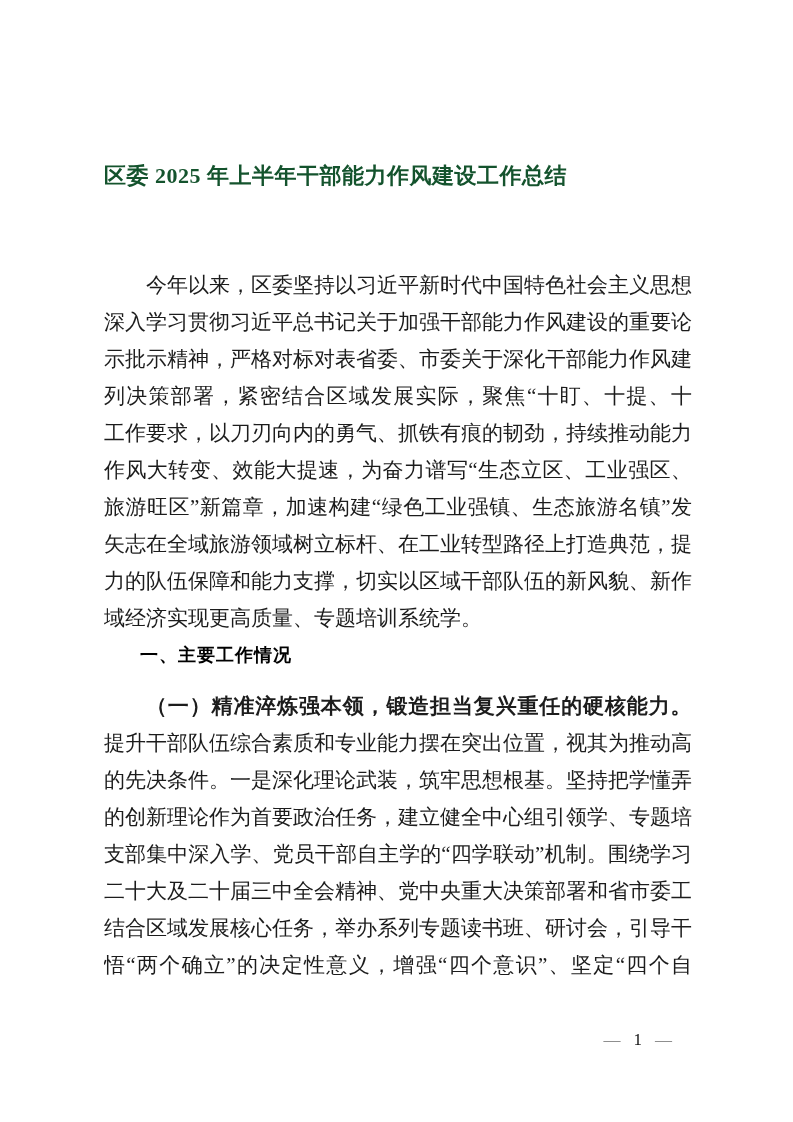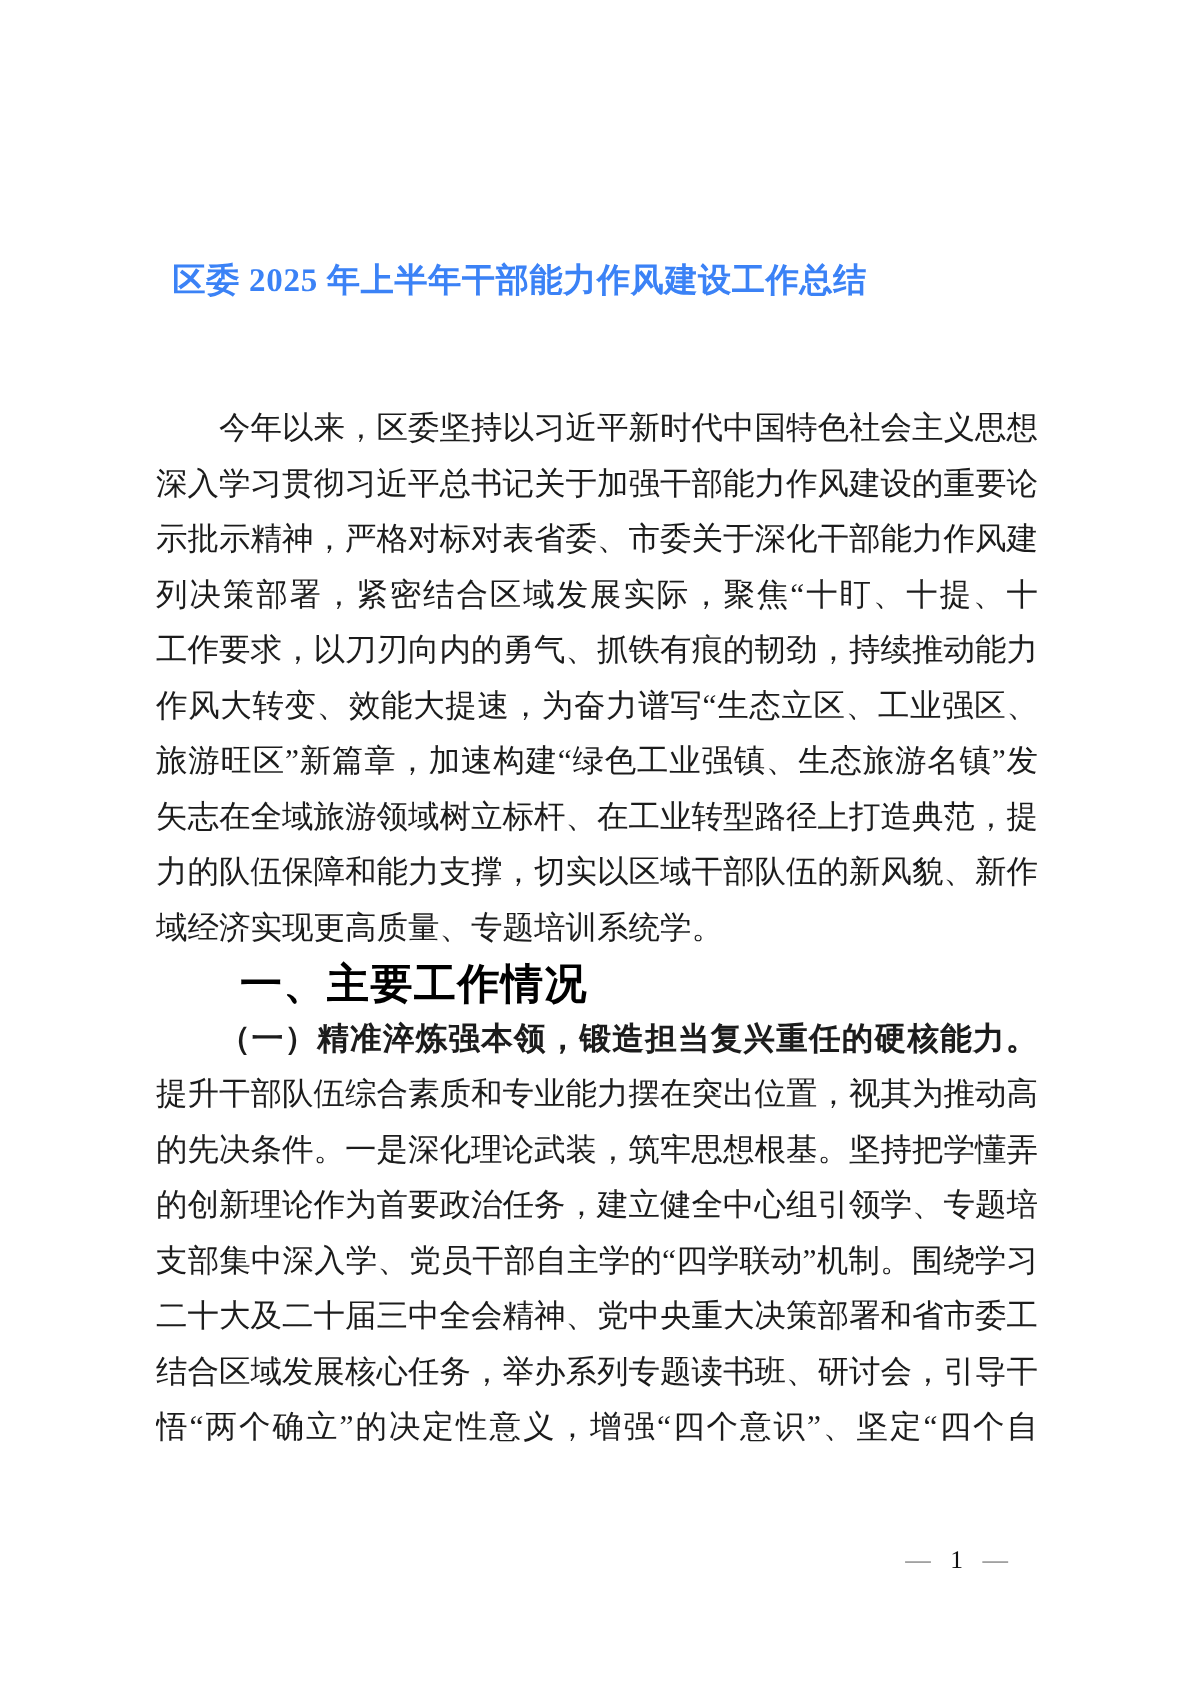--- a/index.html
+++ b/index.html
@@ -14,25 +14,25 @@
     background: #ffffff;
     overflow: hidden;
     font-family: "Liberation Serif", "DejaVu Serif", serif;
     color: #1c1c1c;
   }
   .doc-title {
     position: absolute;
     left: 104px;
     top: 160px;
     width: 588px;
-    margin: 11px;
+    margin: 0;
     font-size: 22px;
     line-height: 32px;
     font-weight: 700;
-    color: #3b82f6;
+    color: #14532d;
     letter-spacing: 0.5px;
     white-space: nowrap;
   }
   .content {
     position: absolute;
     left: 104px;
     top: 267px;
     width: 588px;
   }
   .para { margin: 0; }
@@ -47,28 +47,28 @@
   }
   .para1 .line:first-child { text-indent: 2em; }
   .para1 .line:last-child {
     text-align-last: left;
     -moz-text-align-last: left;
   }
   .section-heading {
     margin: 0;
     height: 37px;
     line-height: 37px;
-    font-size: 28px;
+    font-size: 18px;
     font-weight: 700;
     color: #000000;
     text-indent: 2em;
-    font-family: Liberation Sans, sans-serif;
+    font-family: Liberation Serif, serif;
     letter-spacing: 1px;
   }
-  .para2-lead { text-indent: 2em; }
+  .para2-lead { text-indent: 2em; margin-top: 14px; }
   .bold-lead { font-weight: 700; letter-spacing: 0.5px; }
   .footer {
     position: absolute;
     top: 1030px;
     right: 121px;
     font-size: 17px;
     line-height: 20px;
     white-space: nowrap;
   }
   .footer .dash { color: #7d7d7d; }

